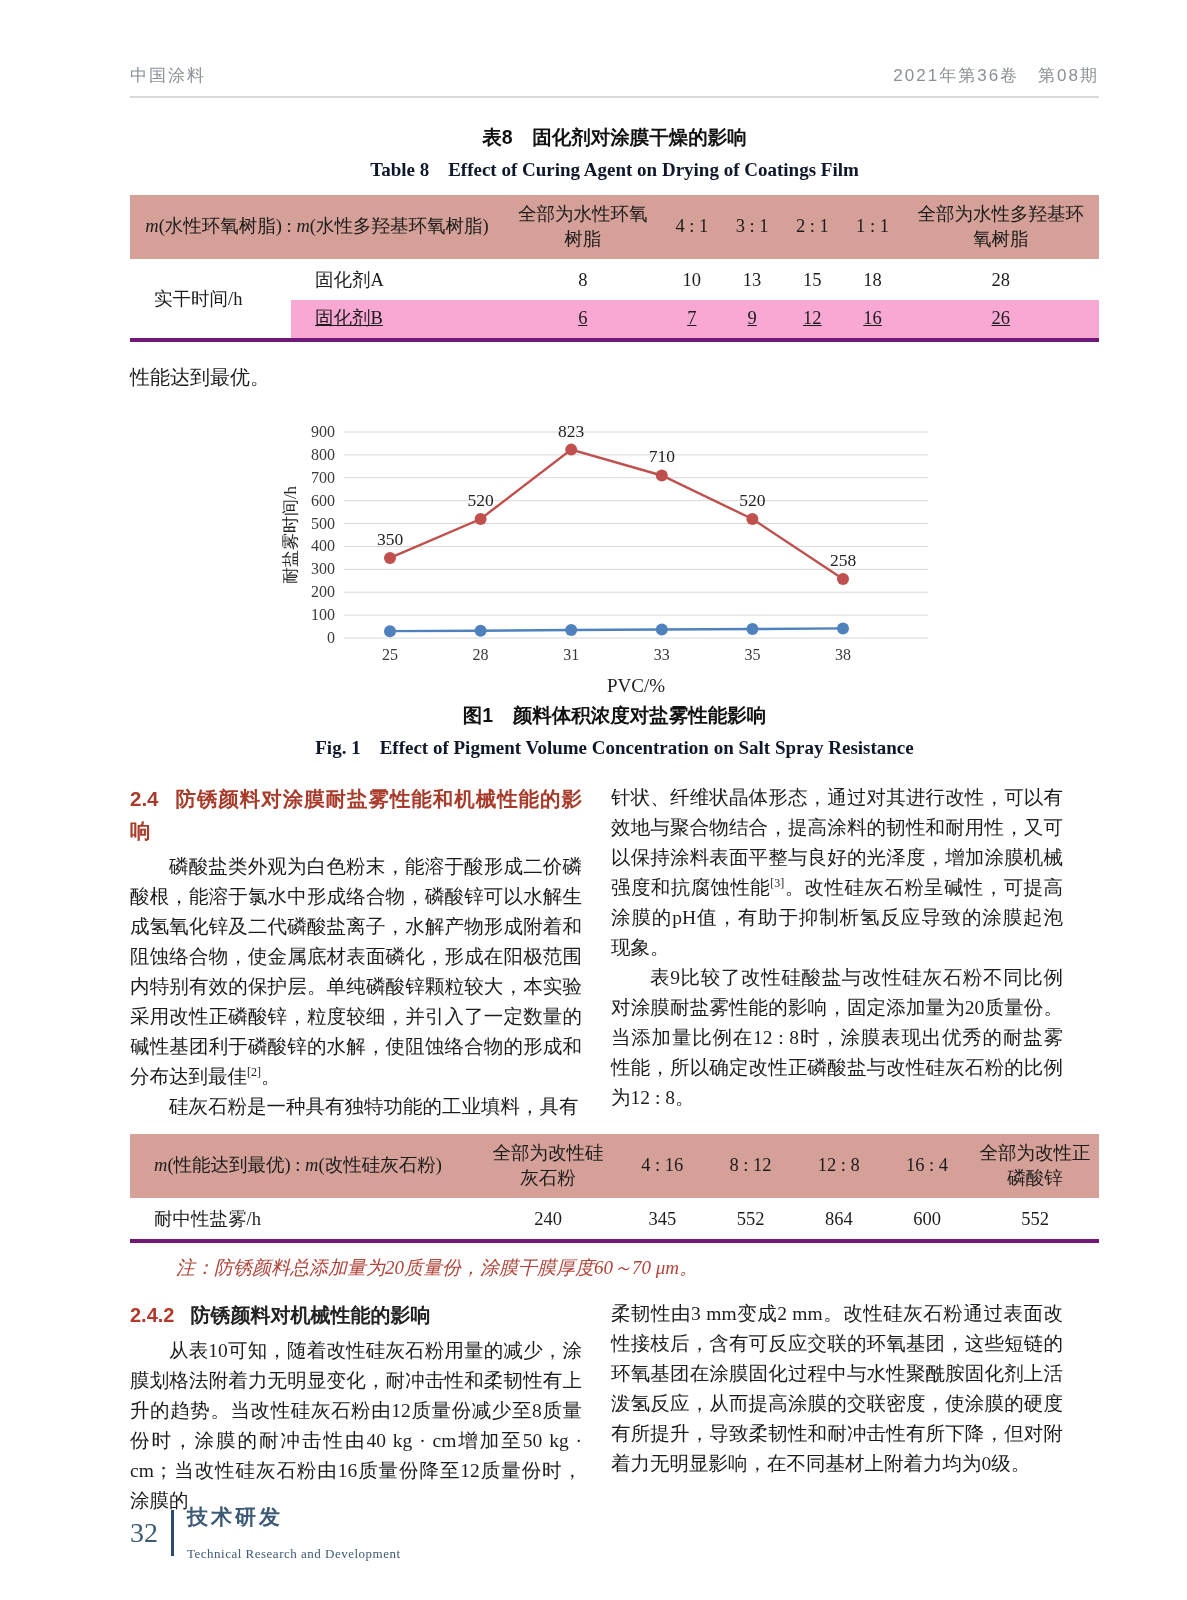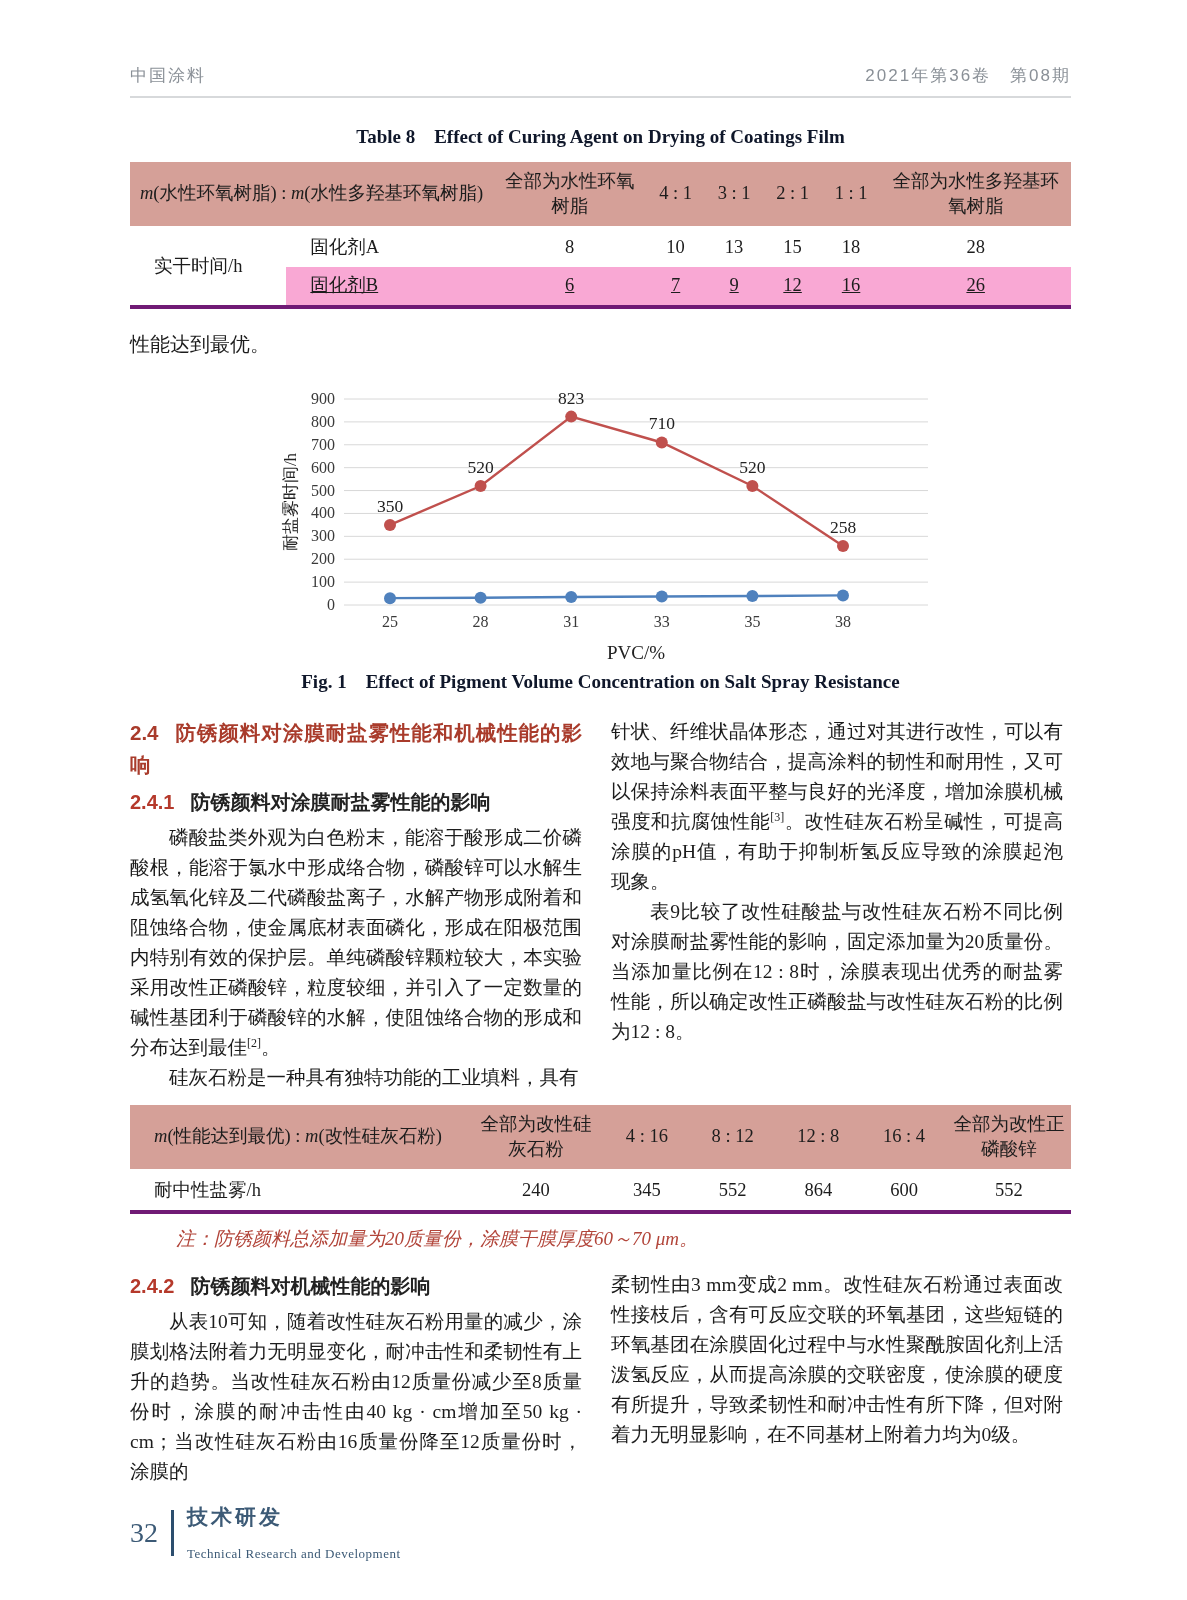--- a/index.html
+++ b/index.html
@@ -1,18 +1,18 @@
 <!DOCTYPE html>
 <html><head>
 <meta charset="utf-8">
 <style>
   html,body{margin:0;padding:0;background:#ffffff;}
   .page{
     width:1187px;height:1600px;box-sizing:border-box;position:relative;overflow:hidden;
-    background:#ffffff;padding:64px 116px 0 130px;
+    background:#ffffff;padding:64px 88px 0 130px;
     font-family:"Liberation Serif","DejaVu Serif",serif;color:#1c1c1c;
   }
   
   .page-header{display:flex;justify-content:space-between;align-items:flex-end;
     font-family:"Liberation Sans","DejaVu Sans",sans-serif;font-size:17px;color:#8a9097;
     padding-bottom:9px;border-bottom:2px solid #d7d9db;letter-spacing:2px;}
   
   .caption-block{text-align:center;}
   .cap-cn{font-family:"Liberation Sans","DejaVu Sans",sans-serif;font-weight:bold;font-size:19.5px;color:#111;}
   .cap-en{font-weight:bold;font-size:19px;margin-top:6px;color:#0f172a;}
@@ -62,20 +62,21 @@
 <body>
 
 <div class="page">
 
   <header class="page-header">
     <span>中国涂料</span>
     <span>2021年第36卷　第08期</span>
   </header>
 
   <div class="caption-block t8cap">
+    <div class="cap-cn">表8　固化剂对涂膜干燥的影响</div>
     <div class="cap-en">Table 8　Effect of Curing Agent on Drying of Coatings Film</div>
   </div>
 
   <table class="data-table">
     <colgroup>
       <col style="width:155px">
         <col style="width:205px">
         <col style="width:152px">
       <col style="width:58px">
         <col style="width:58px">
@@ -166,27 +167,27 @@
         <circle cx="291.2" cy="223.98888888888888" r="6" fill="#4f81bd"></circle>
         <circle cx="381.79999999999995" cy="223.5311111111111" r="6" fill="#4f81bd"></circle>
         <circle cx="472.4" cy="223.07333333333332" r="6" fill="#4f81bd"></circle>
         <circle cx="563" cy="222.38666666666666" r="6" fill="#4f81bd"></circle>
         <text x="16" y="129" text-anchor="middle" class="axis-label" transform="rotate(-90 16 129)">耐盐雾时间/h</text>
         <text x="356" y="286" text-anchor="middle" class="axis-label-x">PVC/%</text>
       </svg>
   </div>
 
   <div class="caption-block figcap">
+    <div class="cap-cn">图1　颜料体积浓度对盐雾性能影响</div>
     <div class="cap-en">Fig. 1　Effect of Pigment Volume Concentration on Salt Spray Resistance</div>
   </div>
 
   <section class="two-col">
     <div class="col">
       <h3 class="h-red"><span class="hnum">2.4</span><span>防锈颜料对涂膜耐盐雾性能和机械性能的影响</span></h3>
-      <h4 class="h-sub"><span class="hnum">2.4.1</span><span>防锈颜料对涂膜耐盐雾性能的影响</span></h4>
       <p class="body-p indent"><span>磷酸盐类外观为白色粉末，能溶于酸形成二价磷酸根，能溶于氯水中形成络合物，磷酸锌可以水解生成氢氧化锌及二代磷酸盐离子，水解产物形成附着和阻蚀络合物，使金属底材表面磷化，形成在阳极范围内特别有效的保护层。单纯磷酸锌颗粒较大，本实验采用改性正磷酸锌，粒度较细，并引入了一定数量的碱性基团利于磷酸锌的水解，使阻蚀络合物的形成和分布达到最佳</span><sup>[2]</sup><span>。</span></p>
       <p class="body-p indent">硅灰石粉是一种具有独特功能的工业填料，具有</p>
     </div>
     <div class="col">
       <p class="body-p"><span>针状、纤维状晶体形态，通过对其进行改性，可以有效地与聚合物结合，提高涂料的韧性和耐用性，又可以保持涂料表面平整与良好的光泽度，增加涂膜机械强度和抗腐蚀性能</span><sup>[3]</sup><span>。改性硅灰石粉呈碱性，可提高涂膜的pH值，有助于抑制析氢反应导致的涂膜起泡现象。</span></p>
       <p class="body-p indent">表9比较了改性硅酸盐与改性硅灰石粉不同比例对涂膜耐盐雾性能的影响，固定添加量为20质量份。当添加量比例在12 : 8时，涂膜表现出优秀的耐盐雾性能，所以确定改性正磷酸盐与改性硅灰石粉的比例为12 : 8。</p>
     </div>
   </section>
 
 

